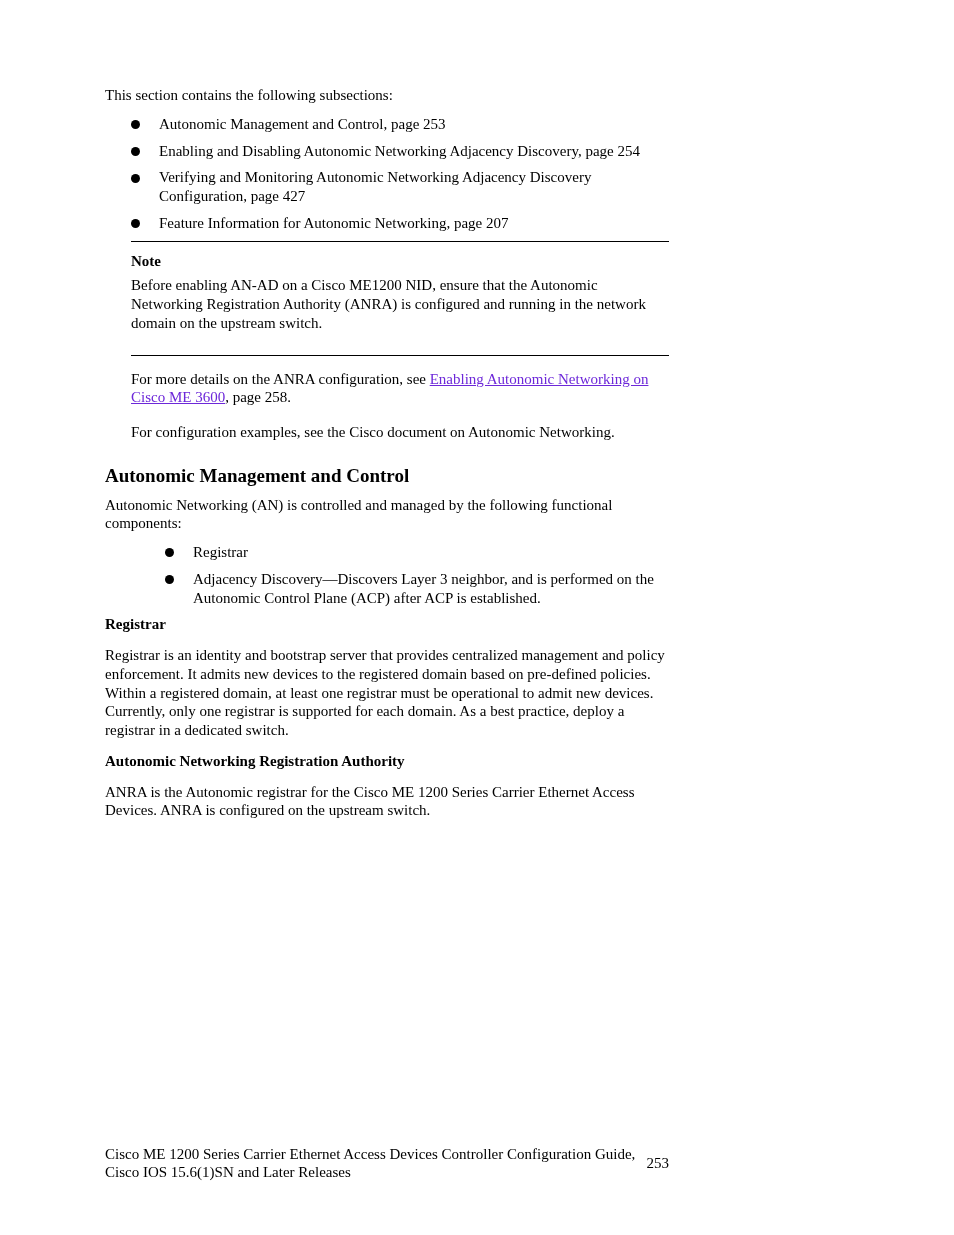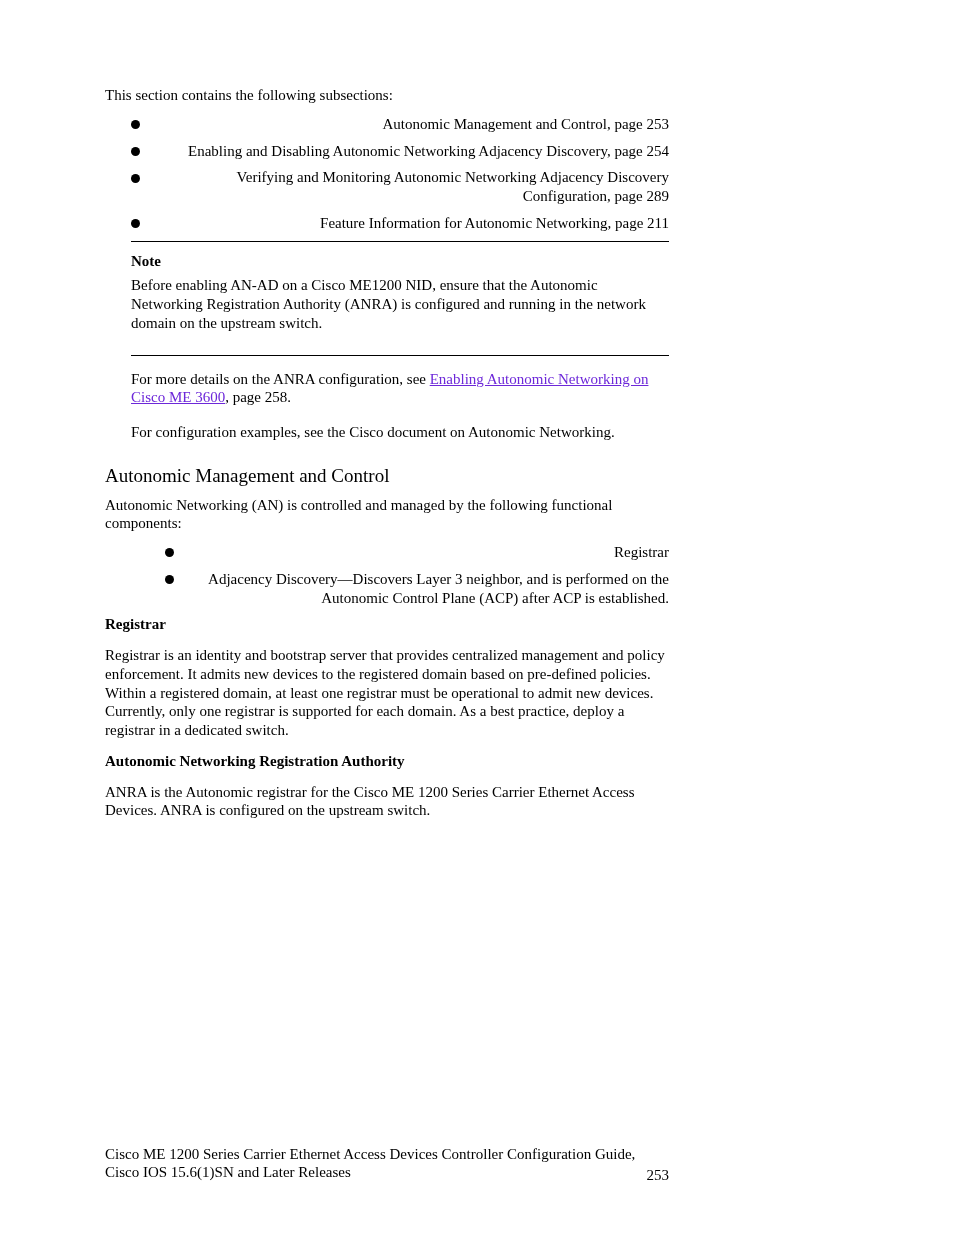--- a/index.html
+++ b/index.html
@@ -22,21 +22,20 @@
     padding: 86px 105px 60px 105px;
   }
   .intro p {
     margin: 0 0 10px 0;
   }
   ul.top-bullets,
   ul.inner-bullets {
     list-style: none;
     margin: 0;
     padding: 0;
-    text-align: right;
   }
   ul.top-bullets {
     margin-left: 26px;
     margin-top: 4px;
   }
   ul.top-bullets > li {
     position: relative;
     padding-left: 28px;
     margin: 0 0 8px 0;
   }
@@ -87,21 +86,21 @@
   }
   .cfg-para {
     margin-top: 16px;
   }
   .cfg-para p {
     margin: 0;
   }
   h3.section {
     margin: 22px 0 8px 0;
     font-size: 19px;
-    font-weight: normal;
+    font-weight: bold;
   }
   .descr p {
     margin: 0 0 12px 0;
   }
   .descr .lead {
     margin-bottom: 10px;
   }
   ul.inner-bullets {
     margin-left: 60px;
   }
@@ -129,35 +128,35 @@
     font-size: 15px;
   }
   .footer .left {
     position: absolute;
     left: 0;
     bottom: 7px;
   }
   .footer .right {
     position: absolute;
     right: 0;
-    bottom: 4px;
+    bottom: 16px;
   }
 </style>
 </head>
 <body>
 
 <div class="page">
 
   <div class="intro">
     <p>This section contains the following subsections:</p>
     <ul class="top-bullets">
       <li>Autonomic Management and Control, page 253</li>
       <li>Enabling and Disabling Autonomic Networking Adjacency Discovery, page 254</li>
-      <li>Verifying and Monitoring Autonomic Networking Adjacency Discovery Configuration, page 289</li>
-      <li>Feature Information for Autonomic Networking, page 211</li>
+      <li>Verifying and Monitoring Autonomic Networking Adjacency Discovery Configuration, page 427</li>
+      <li>Feature Information for Autonomic Networking, page 207</li>
     </ul>
 
     <hr class="sep first">
 
     <div class="note-block">
       <p class="note-title">Note</p>
       <p>Before enabling AN-AD on a Cisco ME1200 NID, ensure that the Autonomic Networking Registration Authority (ANRA) is configured and running in the network domain on the upstream switch.</p>
     </div>
 
     <hr class="sep second">

